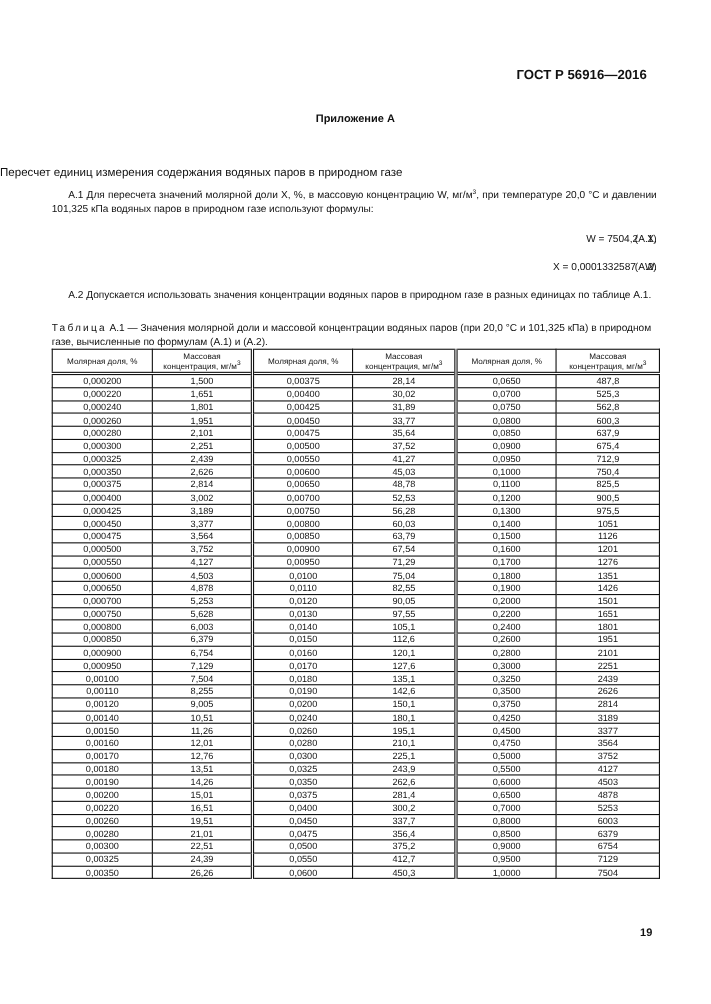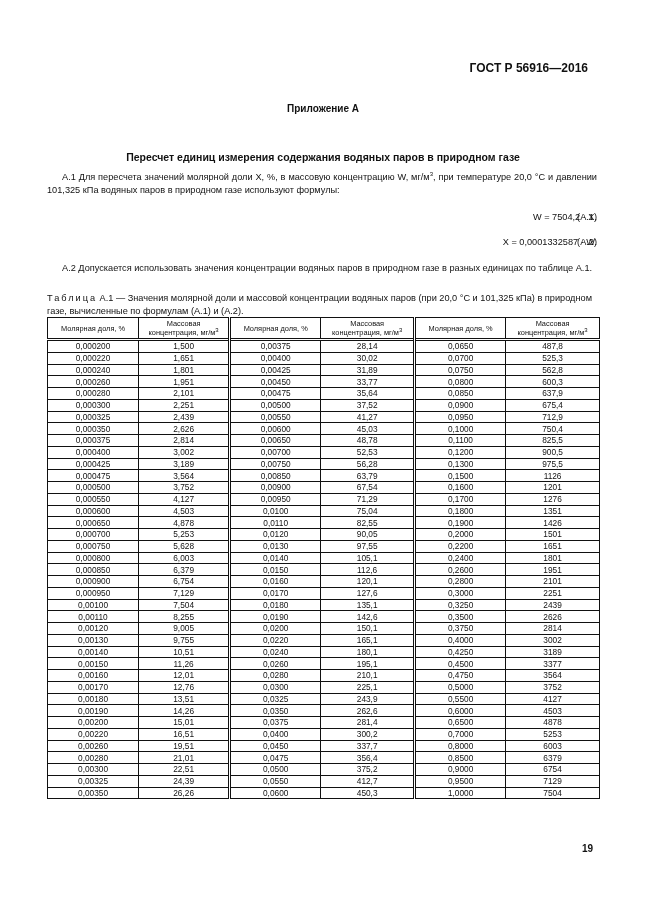--- a/index.html
+++ b/index.html
@@ -1,19 +1,19 @@
 <!DOCTYPE html>
 <html><head>
 <meta charset="utf-8">
 <style>
   html, body { margin: 0; padding: 0; background: #ffffff; }
   body { width: 646px; height: 913px; position: relative; font-family: "Liberation Sans", sans-serif; color: #111; overflow: hidden; }
   .doc-code { position: absolute; top: 61px; right: 58px; font-weight: bold; font-size: 12px; }
   .appendix { position: absolute; top: 102px; left: 0; width: 646px; text-align: center; font-weight: bold; font-size: 10px; line-height: 13px; }
-  .heading { position: absolute; top: 151px; left: 0; width: 646px; text-align: center; font-weight: bold; font-size: 10.5px; }
+  .heading { position: absolute; top: 151px; left: 0; width: 646px; font-weight: normal; font-size: 10.5px; }
   .para { position: absolute; left: 47px; width: 550px; font-size: 9.2px; line-height: 13px; text-align: justify; }
   .para .indent { padding-left: 15px; }
   .formula { position: absolute; left: 47px; width: 550px; font-size: 9.2px; }
   .formula .expr { position: absolute; left: 0; width: 550px; text-align: right; }
   .formula .num { position: absolute; right: 0; }
   .caption { position: absolute; top: 292px; left: 47px; width: 550px; font-size: 9.2px; line-height: 13px; }
   .spaced { letter-spacing: 2px; }
   table.main { position: absolute; top: 317px; left: 47px; width: 553px; border-collapse: collapse; font-size: 8.3px; }
   table.main th, table.main td { border: 1px solid #111; text-align: center; padding: 0; }
   table.main th { font-weight: normal; height: 20px; line-height: 9px; font-size: 7.4px; }
@@ -149,20 +149,28 @@
       </tr>
       <tr>
         <td>0,000425</td>
         <td>3,189</td>
         <td class="sep">0,00750</td>
         <td>56,28</td>
         <td class="sep">0,1300</td>
         <td>975,5</td>
       </tr>
       <tr>
+        <td>0,000450</td>
+        <td>3,377</td>
+        <td class="sep">0,00800</td>
+        <td>60,03</td>
+        <td class="sep">0,1400</td>
+        <td>1051</td>
+      </tr>
+      <tr>
         <td>0,000475</td>
         <td>3,564</td>
         <td class="sep">0,00850</td>
         <td>63,79</td>
         <td class="sep">0,1500</td>
         <td>1126</td>
       </tr>
       <tr>
         <td>0,000500</td>
         <td>3,752</td>
@@ -261,28 +269,20 @@
       </tr>
       <tr>
         <td>0,00120</td>
         <td>9,005</td>
         <td class="sep">0,0200</td>
         <td>150,1</td>
         <td class="sep">0,3750</td>
         <td>2814</td>
       </tr>
       <tr>
-        <td>0,00130</td>
-        <td>9,755</td>
-        <td class="sep">0,0220</td>
-        <td>165,1</td>
-        <td class="sep">0,4000</td>
-        <td>3002</td>
-      </tr>
-      <tr>
         <td>0,00140</td>
         <td>10,51</td>
         <td class="sep">0,0240</td>
         <td>180,1</td>
         <td class="sep">0,4250</td>
         <td>3189</td>
       </tr>
       <tr>
         <td>0,00150</td>
         <td>11,26</td>

